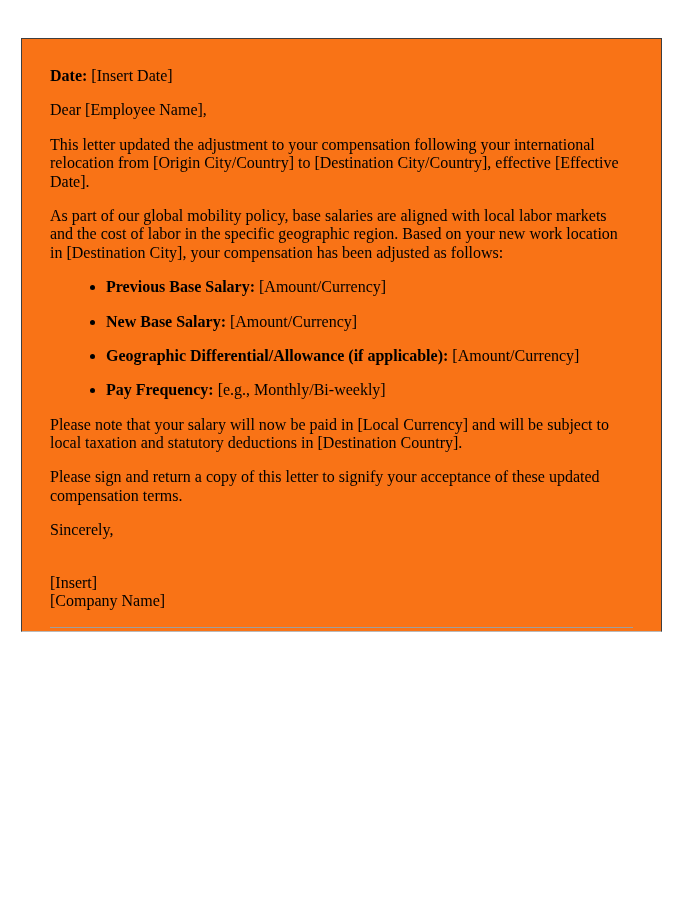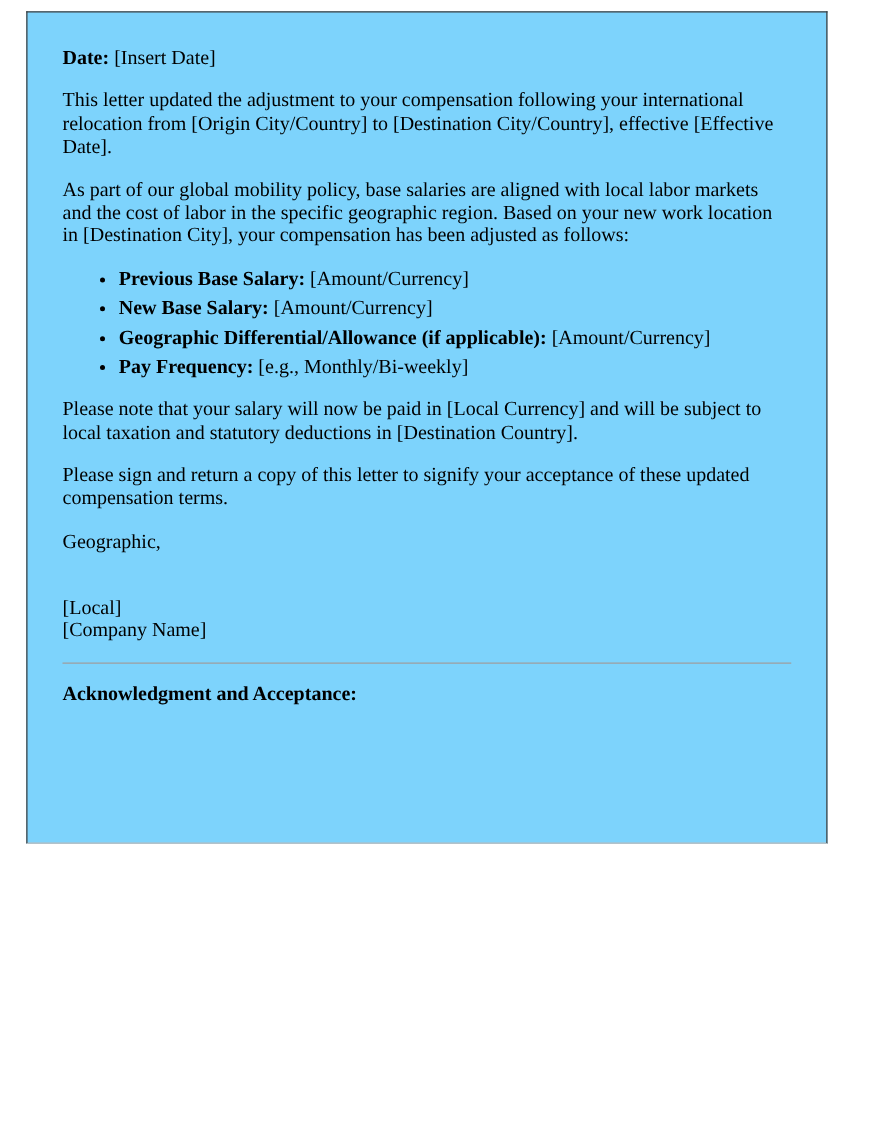--- a/index.html
+++ b/index.html
@@ -12,76 +12,77 @@
     height: 900px;
     position: relative;
     font-family: "Liberation Serif", "DejaVu Serif", serif;
     font-size: 16px;
     line-height: 1.15;
     color: #000000;
   }
   .page {
     position: absolute;
     left: 21px;
-    top: 9px;
+    top: 38px;
     width: 641px;
-    height: 666px;
+    height: 594px;
     box-sizing: border-box;
     border: 1px solid #3f3f3f;
     border-bottom-color: #b9b9b9;
     padding: 28px 28px 0 28px;
-    background: #7dd3fc;
+    background: #f97316;
     overflow: hidden;
   }
   .page > :first-child { margin-top: 0; }
   p { margin: 16px 0; }
   b, strong { font-weight: bold; }
   ul {
     margin: 16px 0;
     padding-left: 40px;
     list-style-type: disc;
   }
-  li { margin: 5px; }
+  li { margin: 16px; }
   hr {
     border: none;
     border-top: 1px solid #9e9e9e;
     margin: 16px 0;
     height: 0;
   }
 </style>
 </head>
 <body>
 
 <div class="page">
 
   <p><b>Date:</b> <span>[Insert Date]</span></p>
 
 
 
+  <p>Dear [Employee Name],</p>
 
   <p>This letter updated the adjustment to your compensation following your international relocation from [Origin City/Country] to [Destination City/Country], effective [Effective Date].</p>
 
   <p>As part of our global mobility policy, base salaries are aligned with local labor markets and the cost of labor in the specific geographic region. Based on your new work location in [Destination City], your compensation has been adjusted as follows:</p>
 
   <ul>
     <li><b>Previous Base Salary:</b> <span>[Amount/Currency]</span></li>
     <li><b>New Base Salary:</b> <span>[Amount/Currency]</span></li>
     <li><b>Geographic Differential/Allowance (if applicable):</b> <span>[Amount/Currency]</span></li>
     <li><b>Pay Frequency:</b> <span>[e.g., Monthly/Bi-weekly]</span></li>
   </ul>
 
   <p>Please note that your salary will now be paid in [Local Currency] and will be subject to local taxation and statutory deductions in [Destination Country].</p>
 
 
   <p>Please sign and return a copy of this letter to signify your acceptance of these updated compensation terms.</p>
 
-  <p>Geographic,</p>
+  <p>Sincerely,</p>
 
   <p><br>
-  <span>[Local]</span><br>
+  <span>[Insert]</span><br>
   <span>[Company Name]</span></p>
 
   <hr>
 
   <p><b>Acknowledgment and Acceptance:</b></p>
 
 
 
 </div>
 

